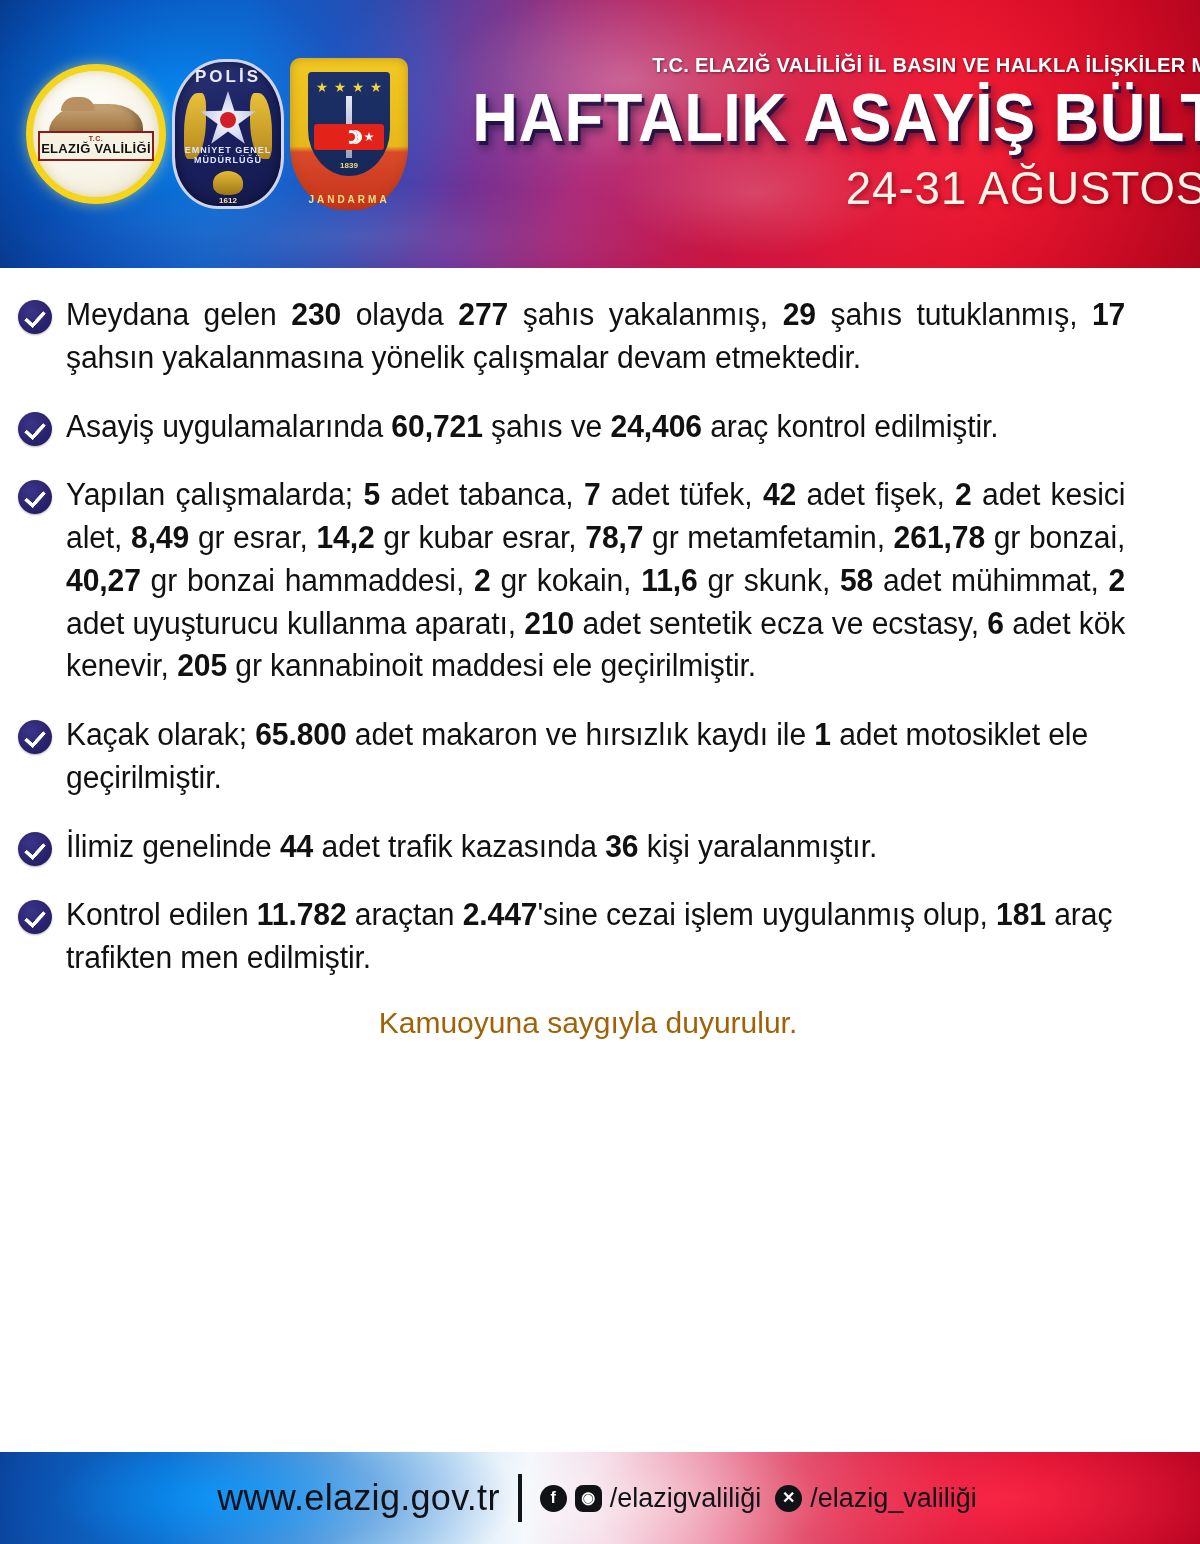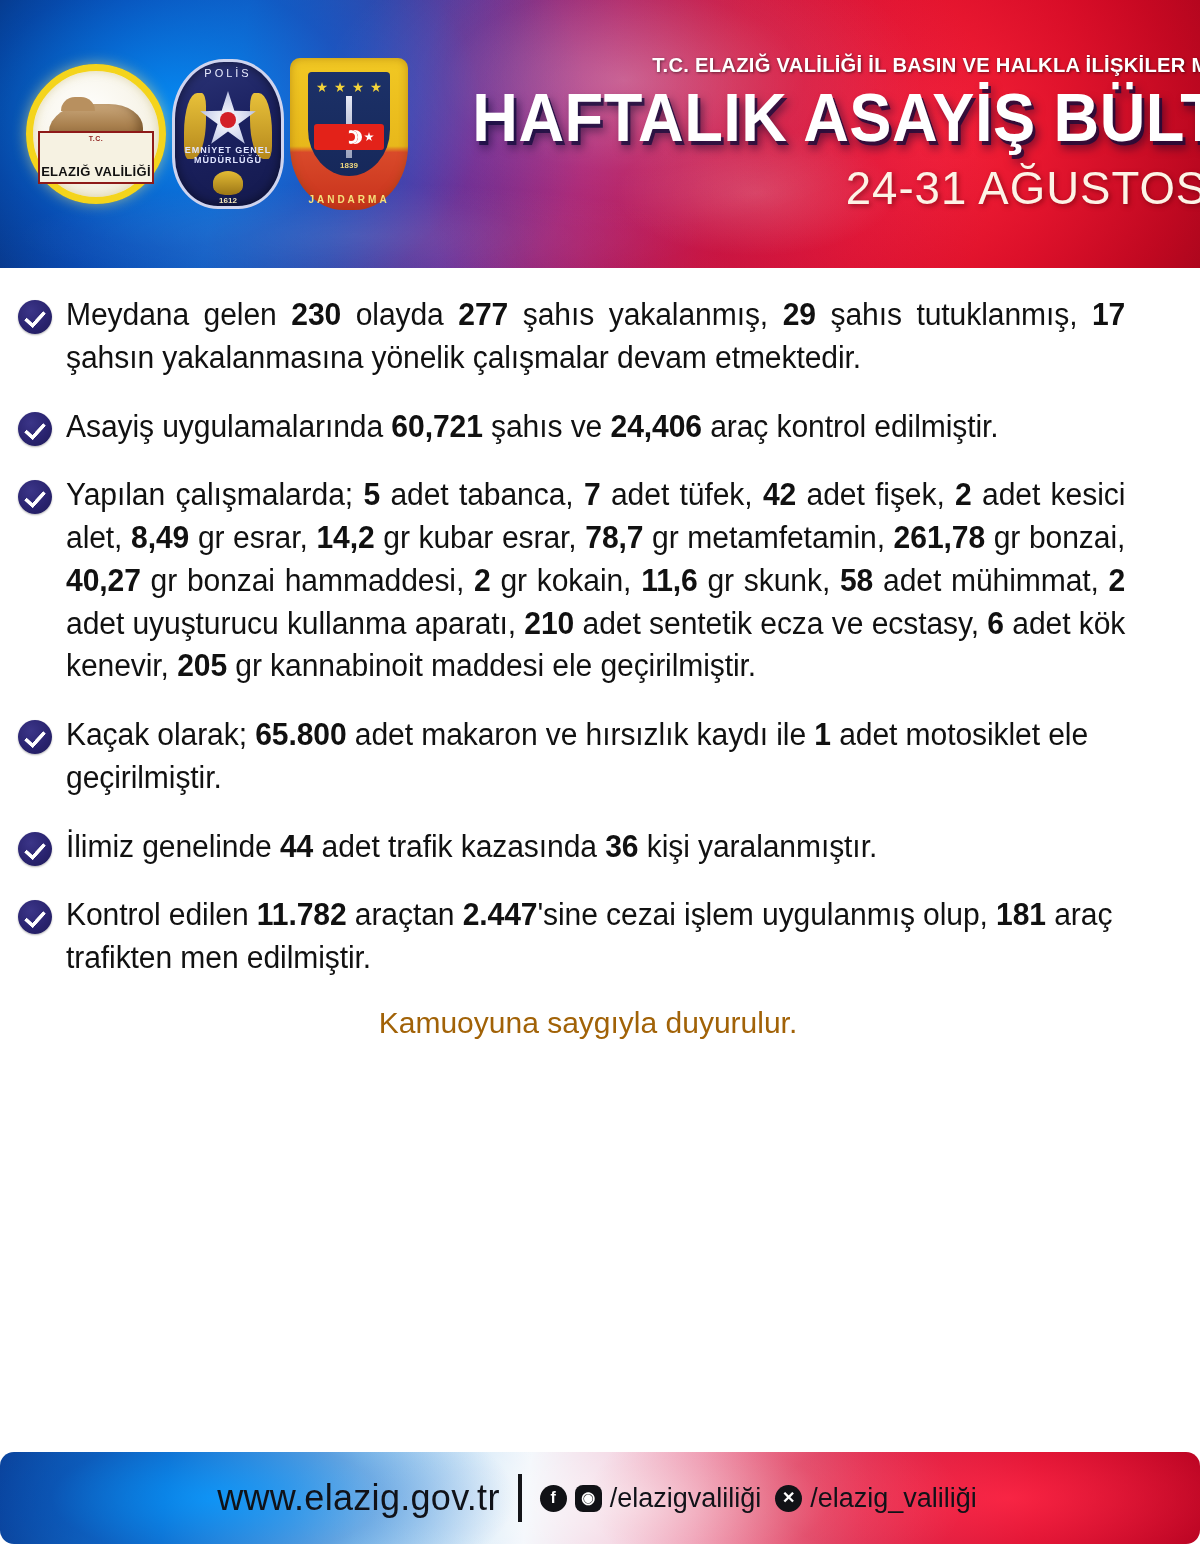--- a/index.html
+++ b/index.html
@@ -121,21 +121,20 @@
     letter-spacing: 0.5px;
     line-height: 1;
   }
   .seal-name {
     font-size: 13px;
     font-weight: bold;
     color: #111;
     letter-spacing: 0.3px;
     line-height: 1.1;
     white-space: nowrap;
-    margin-top: 23px;
   }
 
   
   .police {
     position: relative;
     width: 112px;
     height: 150px;
   }
   .police-shield {
     position: absolute;
@@ -143,22 +142,22 @@
     background: linear-gradient(160deg, #2c3578 0%, #1b2160 45%, #141a4d 100%);
     border: 3px solid #cfd4ee;
     border-radius: 52px 52px 46px 46px / 60px 60px 52px 52px;
     box-shadow: inset 0 0 12px rgba(0,0,0,0.55);
   }
   .police-arc {
     position: absolute;
     top: 8px;
     left: 0; right: 0;
     text-align: center;
-    font-size: 11px;
-    font-weight: normal;
+    font-size: 17px;
+    font-weight: bold;
     color: #e9ecff;
     letter-spacing: 3px;
   }
   .police-star {
     position: absolute;
     top: 32px;
     left: 50%;
     transform: translateX(-50%);
     width: 58px;
     height: 58px;
@@ -419,21 +418,20 @@
         #1a78d0 14%,
         #9fd2f2 30%,
         #f2f6fb 44%,
         #f2a8c2 58%,
         #e8466e 72%,
         #d81033 86%,
         #a8001f 100%);
     display: flex;
     align-items: center;
     justify-content: center;
-    border-radius: 14px;
   }
   .footer-inner {
     position: relative;
     z-index: 2;
     display: flex;
     align-items: center;
     gap: 18px;
     color: #15161c;
   }
   .site {

